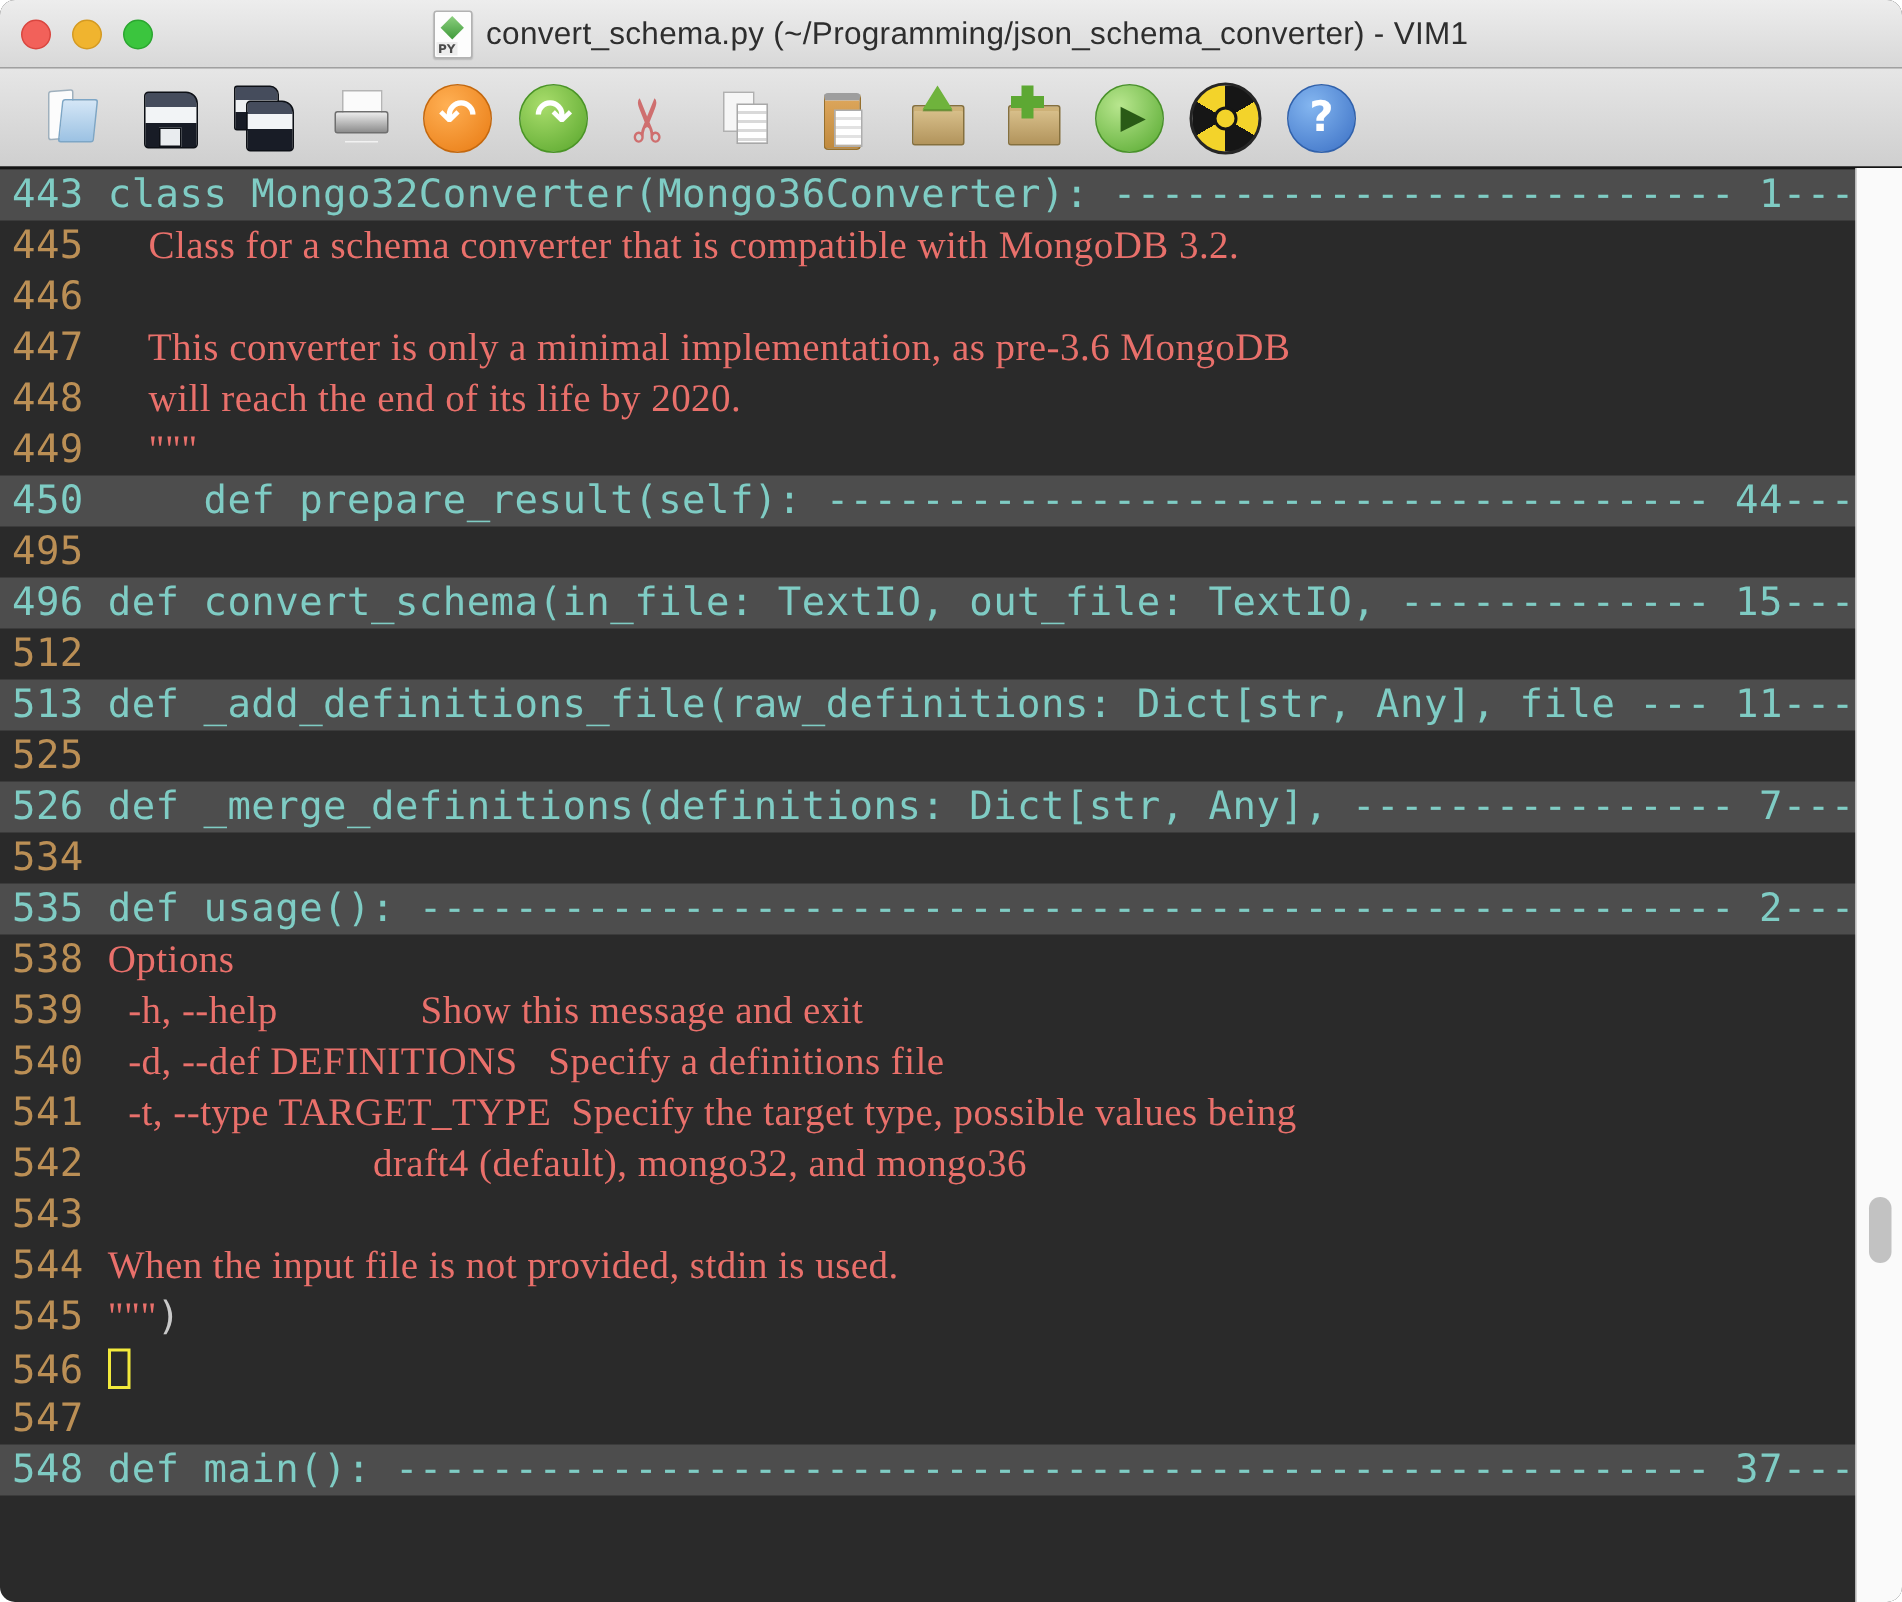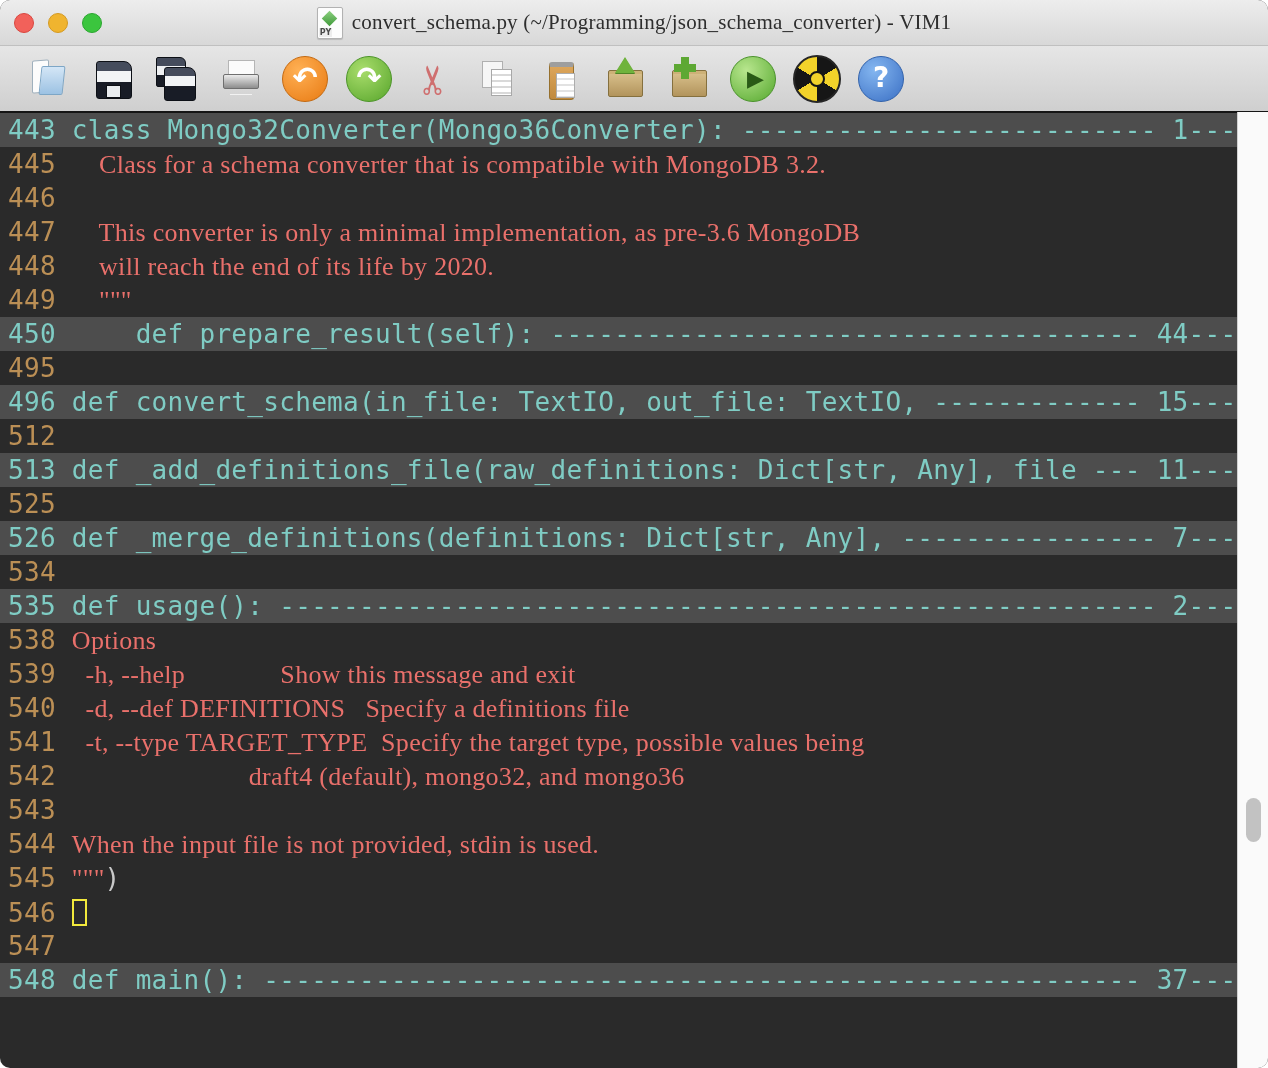--- a/index.html
+++ b/index.html
@@ -12,21 +12,21 @@
   #titlebar{
     height:45px;background:linear-gradient(#ededed,#d8d8d8);
     border-bottom:1px solid #c0c0c0;position:relative;
     display:flex;align-items:center;justify-content:center;
   }
   .traffic{position:absolute;left:14px;top:13px;display:flex;gap:14px;}
   .light{width:18px;height:18px;border-radius:50%;}
   .light.red{background:#f2615a;border:1px solid #d9463f;}
   .light.yellow{background:#f0b42f;border:1px solid #d49a22;}
   .light.green{background:#3bc53e;border:1px solid #2ba630;}
-  .title-group{display:flex;align-items:center;gap:9px;font-family:Liberation Serif, serif;}
+  .title-group{display:flex;align-items:center;gap:9px;}
   .doc-icon{width:24px;height:30px;background:#fdfdfd;border:1px solid #b2b2b2;border-radius:2px;position:relative;box-shadow:0 1px 1px rgba(0,0,0,.15);}
   .doc-icon::before{content:"";position:absolute;left:6px;top:5px;width:11px;height:11px;background:linear-gradient(135deg,#8ccf7f,#3f9a3a);transform:rotate(45deg);}
   .doc-icon::after{content:"PY";position:absolute;bottom:1px;left:1px;font:bold 8px/9px "DejaVu Sans",sans-serif;color:#4a4a4a;background:#ededed;padding:0 1px;}
   #window-title{font-size:21px;color:#2e2e2e;letter-spacing:.2px;}
   
   #toolbar{
     height:65px;background:linear-gradient(#e6e6e6,#cfcfcf);
     border-bottom:2px solid #151515;
     display:flex;align-items:center;padding-left:17px;
   }

